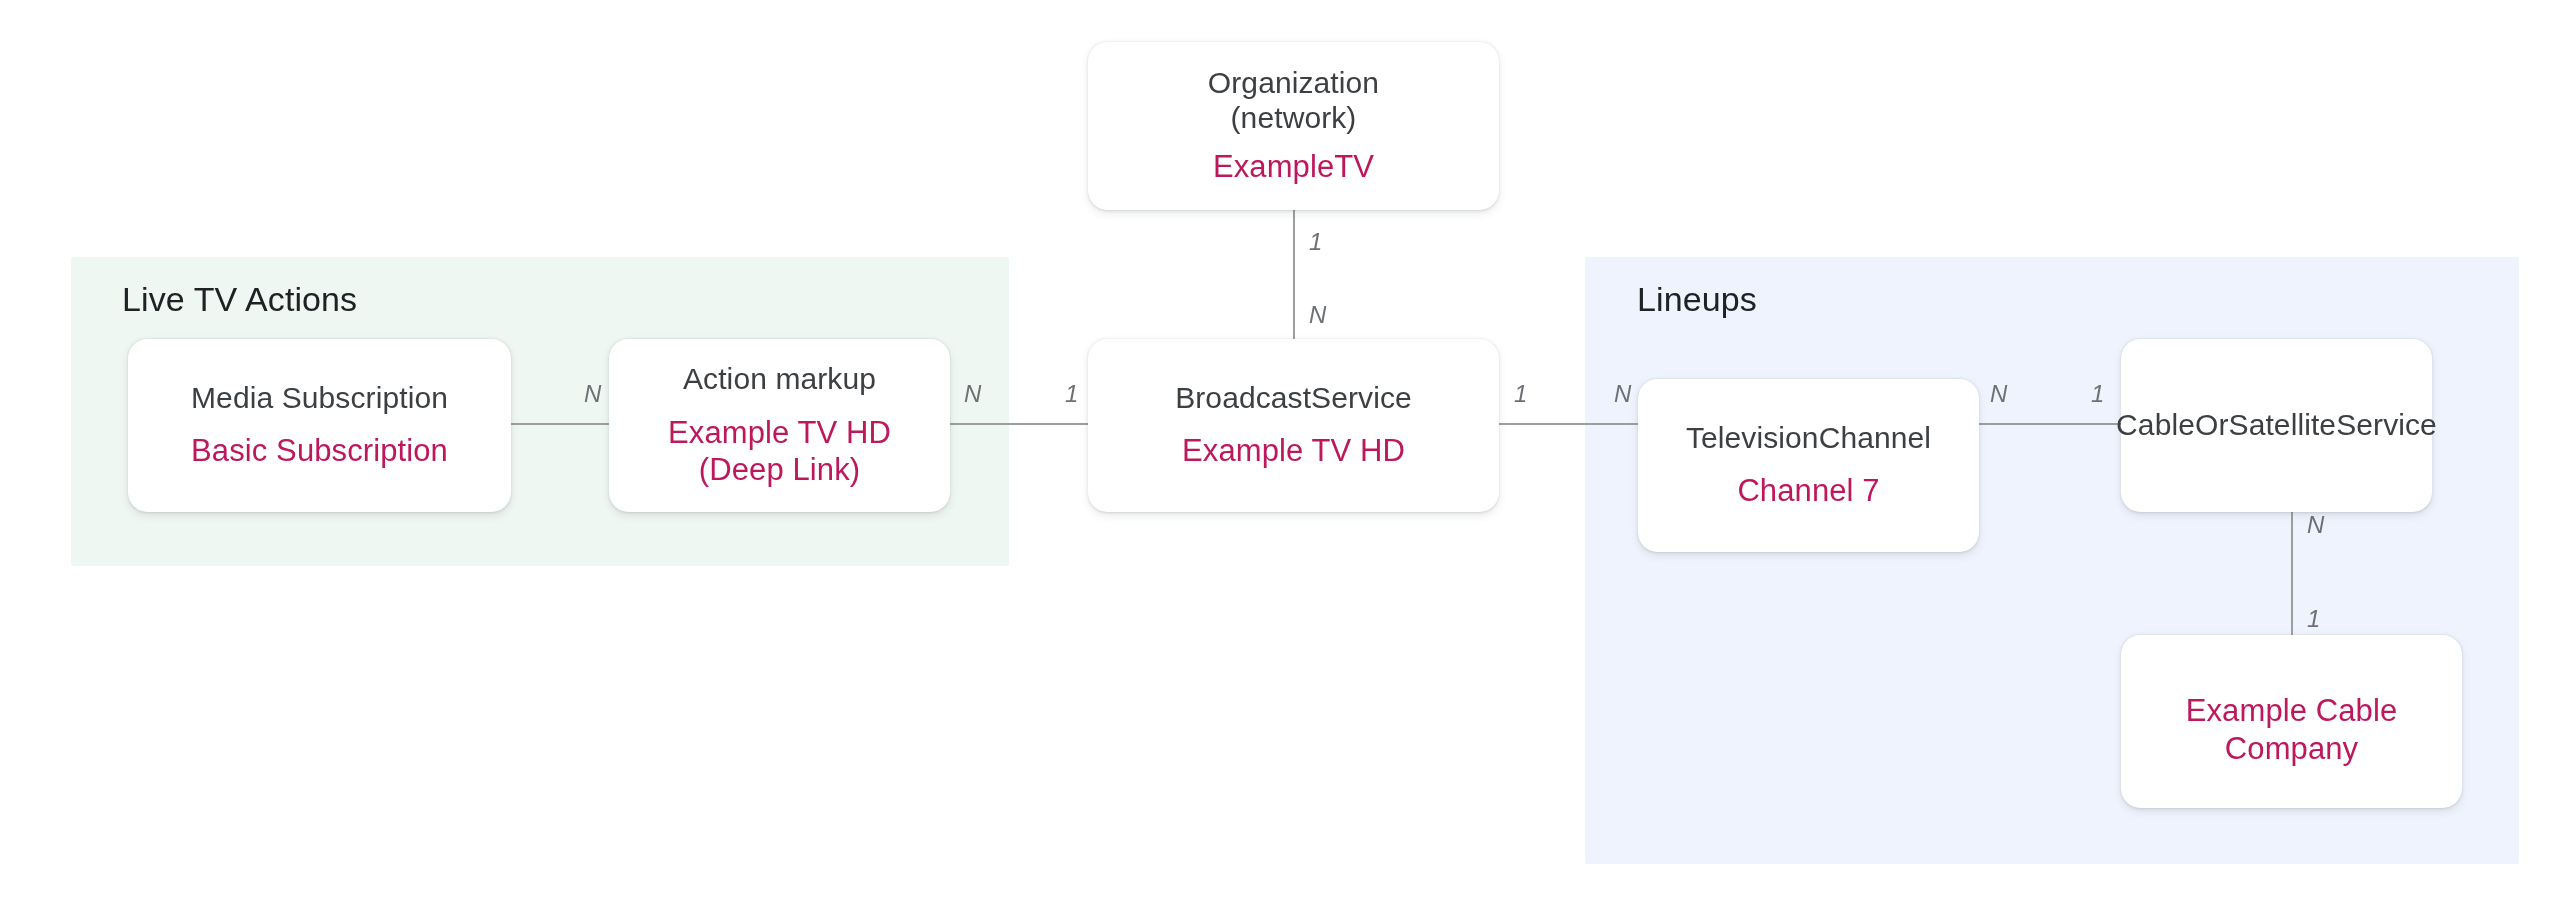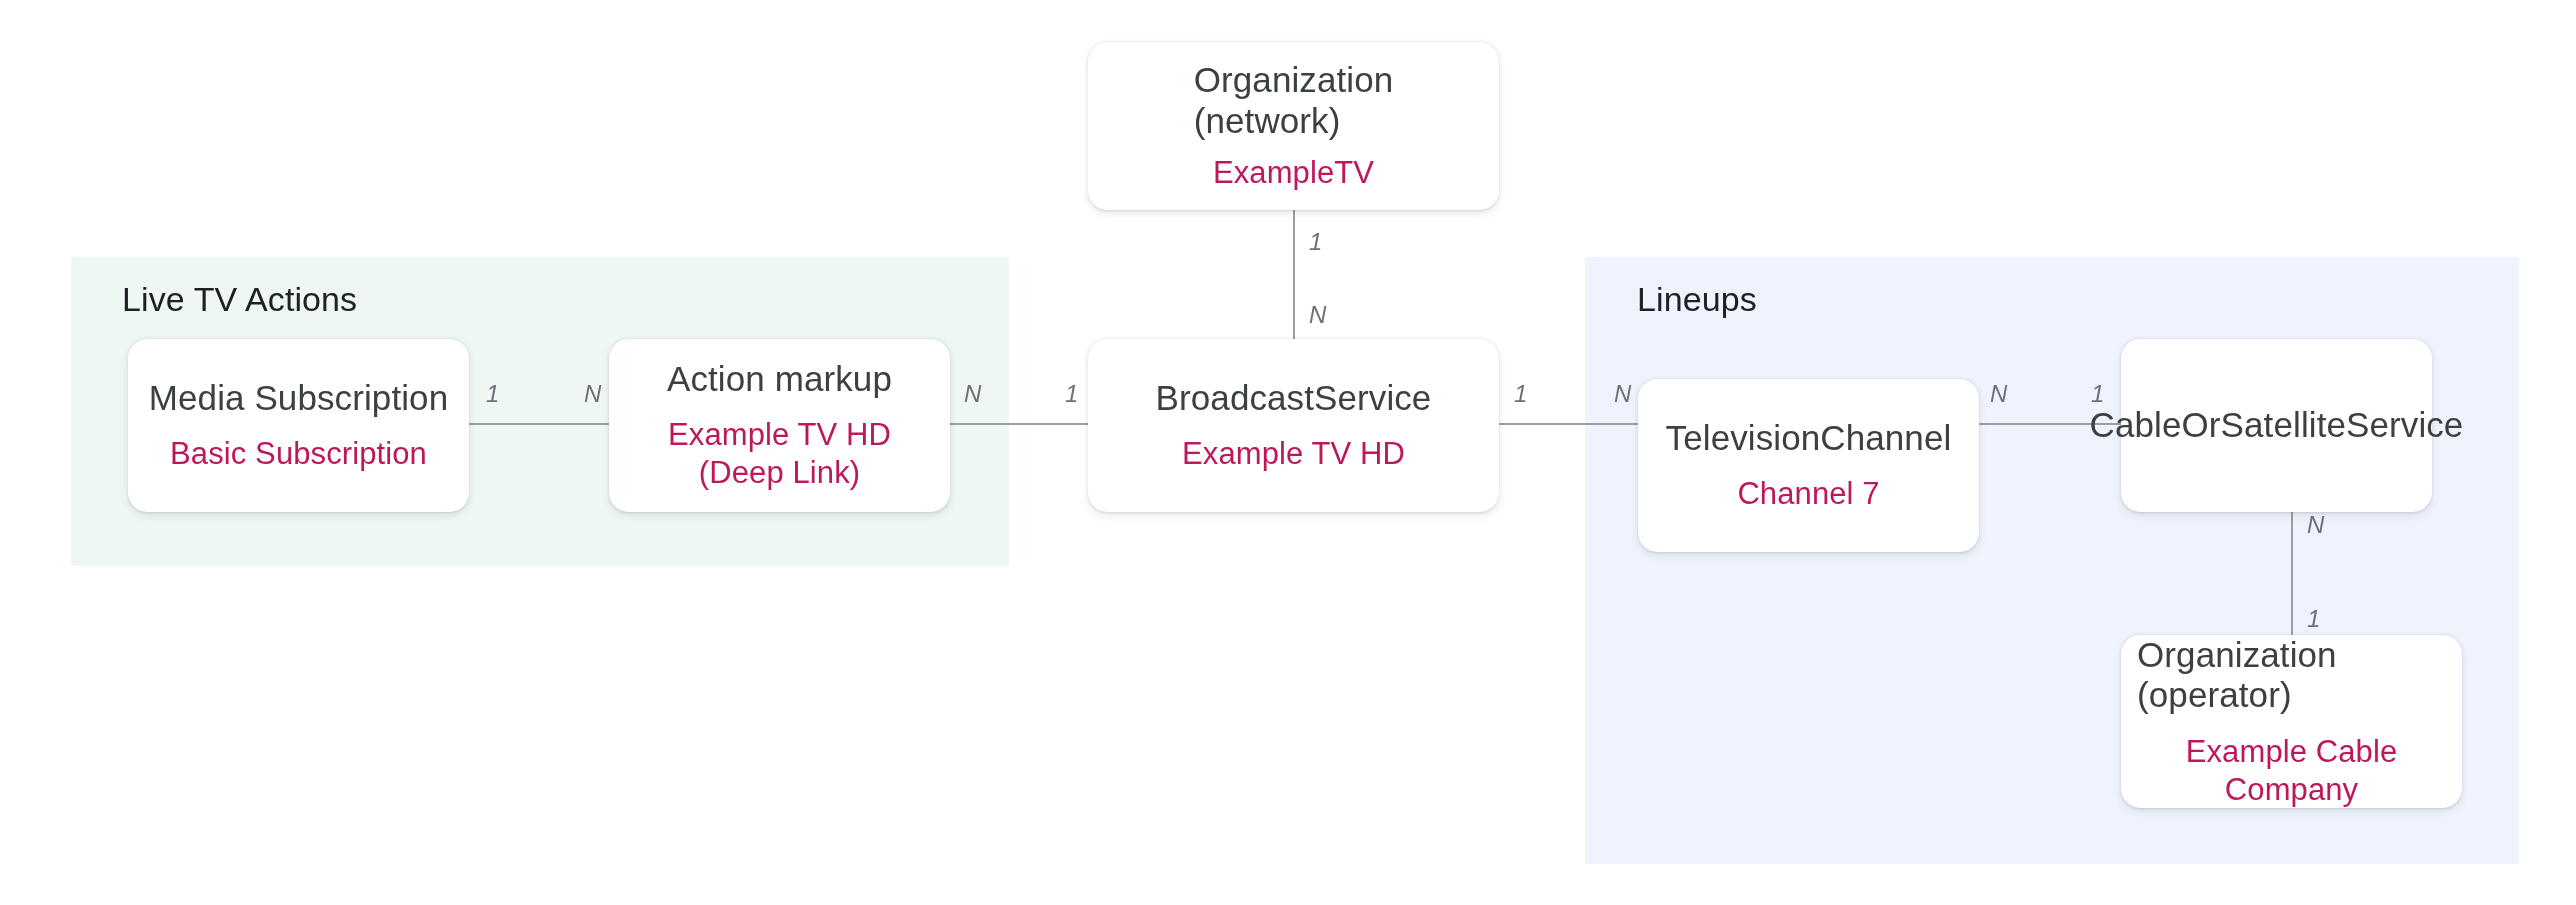--- a/index.html
+++ b/index.html
@@ -41,23 +41,24 @@
     box-shadow: 0 0.9px 2.7px rgba(60,64,67,0.16), 0 3.5px 8.8px rgba(60,64,67,0.10);
     display: flex;
     flex-direction: column;
     align-items: center;
     justify-content: center;
     box-sizing: border-box;
     padding: 8.8px 16px;
     z-index: 3;
   }
   .node-title {
-    font-size: 35px;
+    font-size: 30px;
     line-height: 1.16;
     color: #3c4043;
+    text-align: center;
     font-weight: 400;
     letter-spacing: 0.1px;
   }
   .node-sub {
     margin-top: 17px;
     font-size: 31px;
     line-height: 1.22;
     color: #be185d;
     text-align: center;
     font-weight: 400;
@@ -123,21 +124,21 @@
   <div class="card-label" style="left:2307px; top:605px;">1</div>
 
   <div class="node" style="left:1088px; top:42px; width:411px; height:168px;">
     <div class="node-title">
       <span>Organization</span><br>
       <span>(network)</span>
     </div>
     <div class="node-sub" style="margin-top:12.4px;">ExampleTV</div>
   </div>
 
-  <div class="node" style="left:128px; top:339px; width:341px; height:173px;">
+  <div class="node" style="left:128px; top:339px; width:383px; height:173px;">
     <div class="node-title">Media Subscription</div>
     <div class="node-sub">Basic Subscription</div>
   </div>
 
   <div class="node" style="left:1088px; top:339px; width:411px; height:173px;">
     <div class="node-title">BroadcastService</div>
     <div class="node-sub">Example TV HD</div>
   </div>
 
   <div class="node" style="left:609px; top:339px; width:341px; height:173px;">
@@ -148,18 +149,17 @@
   <div class="node" style="left:1638px; top:339px; width:341px; height:173px;margin-top:40px;">
     <div class="node-title">TelevisionChannel</div>
     <div class="node-sub">Channel 7</div>
   </div>
 
   <div class="node" style="left:2121px; top:339px; width:311px; height:173px;">
     <div class="node-title">CableOrSatelliteService</div>
   </div>
 
   <div class="node" style="left:2121px; top:635px; width:341px; height:173px;">
-    <div class="node-title">Organization (operator)</div>
     <div class="node-sub">Example Cable Company</div>
   </div>
 
 </div>
 
 
 </body></html>

